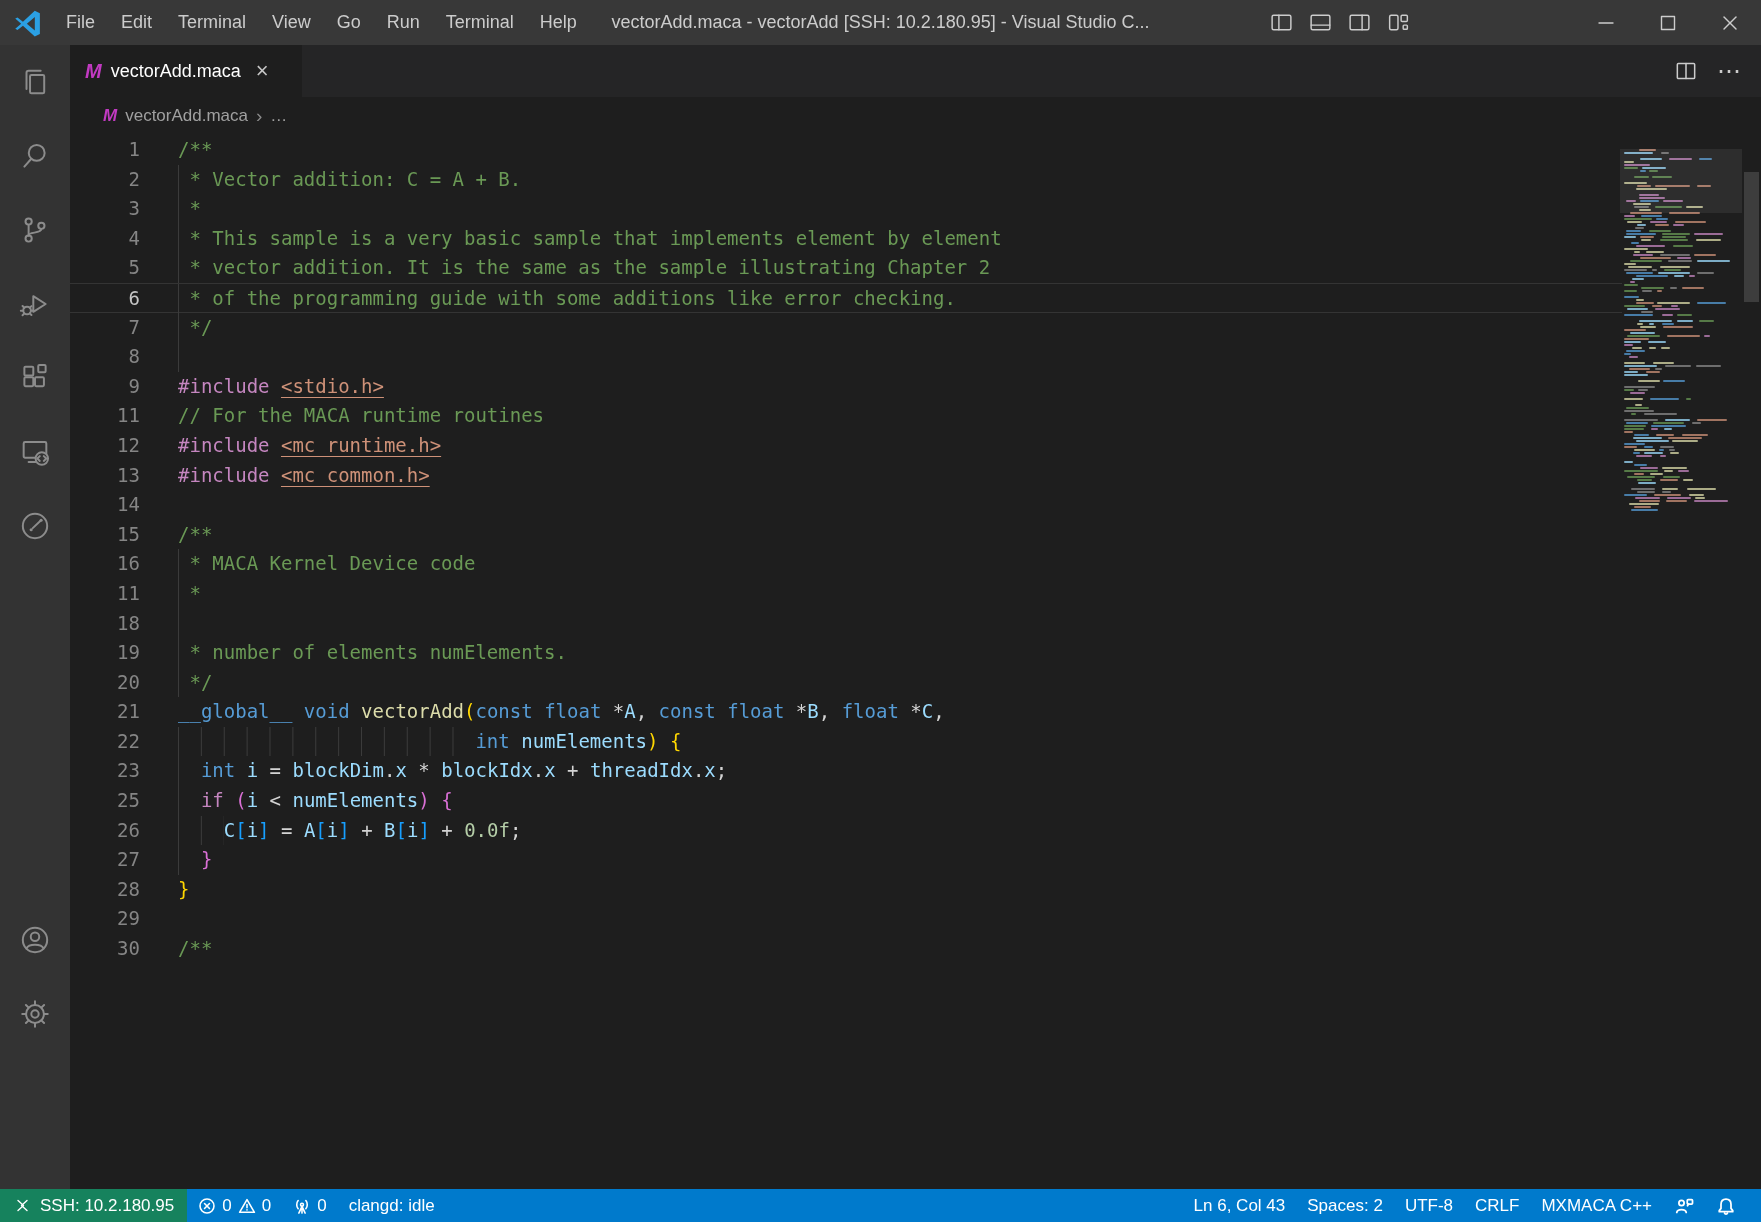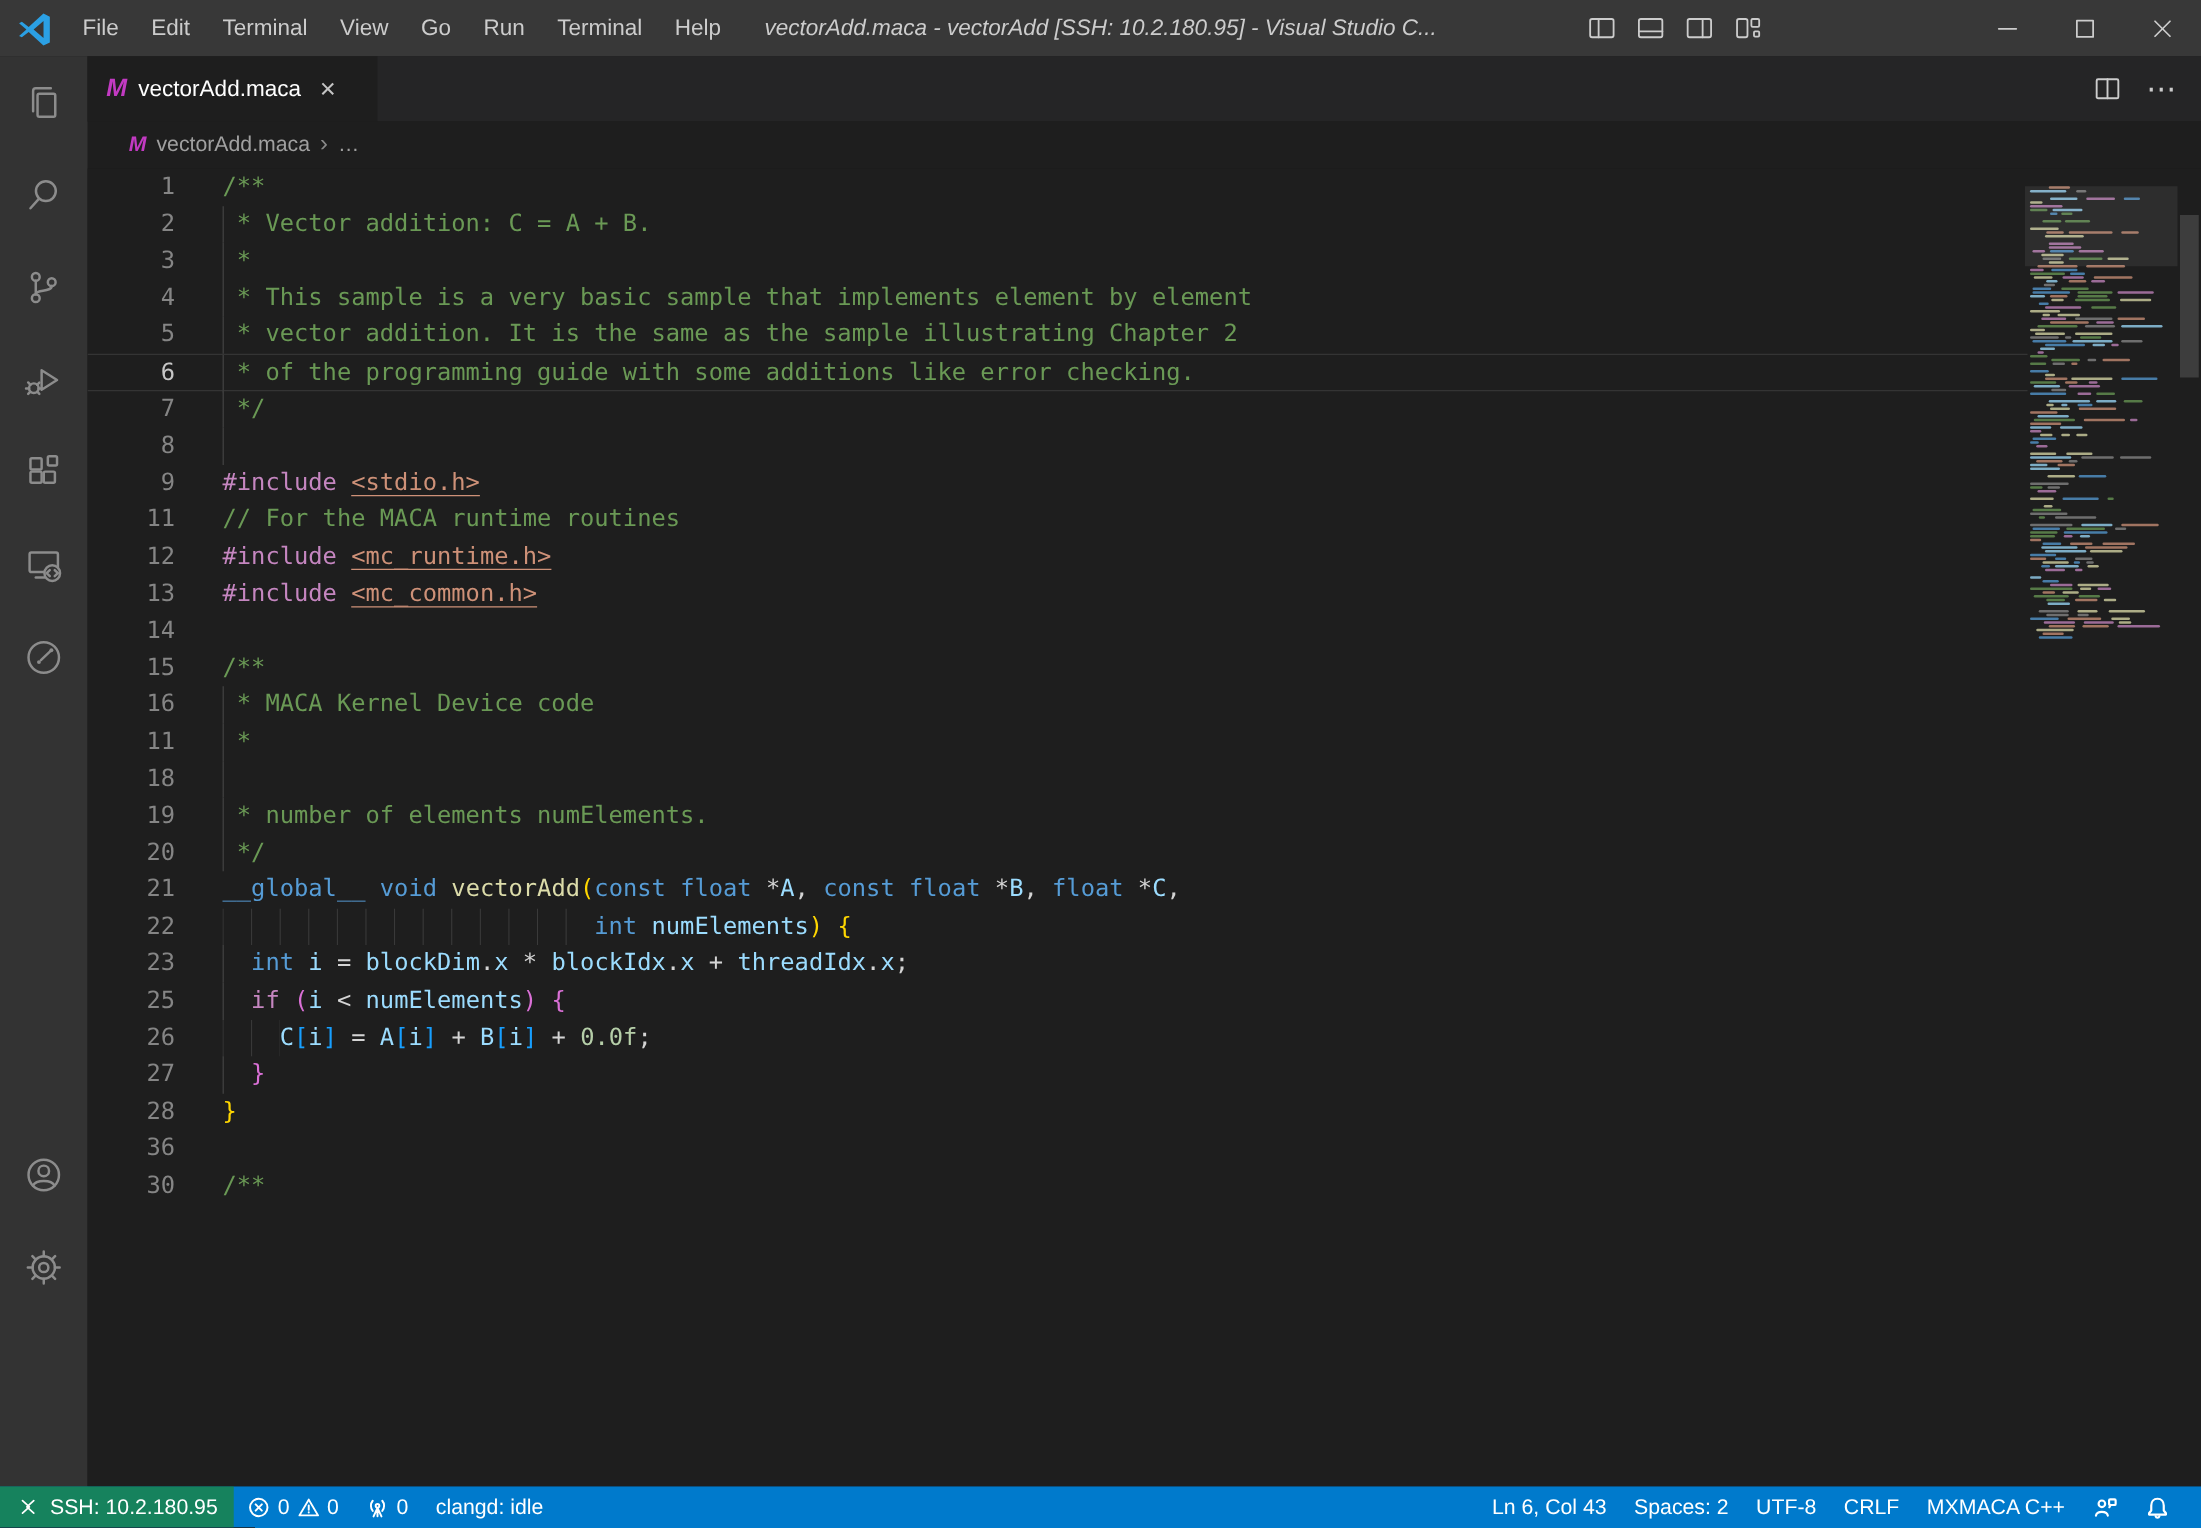--- a/index.html
+++ b/index.html
@@ -4,21 +4,21 @@
 <style>
   * { margin:0; padding:0; box-sizing:border-box; }
   html,body { width:1761px; height:1222px; overflow:hidden; background:#1E1E1E;
     font-family:"Liberation Sans", sans-serif; -webkit-font-smoothing:antialiased; }
 
   
   .titlebar { height:45px; background:#383838; display:flex; align-items:center; position:relative; color:#CCCCCC; }
   .vscode-logo { width:30px; height:30px; margin:0 10px 0 13px; flex:none; }
   .menus { display:flex; height:100%; }
   .menu-item { padding:0 13px; font-size:18px; line-height:45px; cursor:default; }
-  .win-title { position:absolute; left:50%; transform:translateX(-50%); font-size:18px; white-space:nowrap; color:#CCCCCC;font-style:italic; }
+  .win-title { position:absolute; left:50%; transform:translateX(-50%); font-size:18px; white-space:nowrap; color:#CCCCCC; }
   .title-actions { position:absolute; right:350px; display:flex; gap:14px; align-items:center; }
   .title-actions svg { display:block; }
   .win-controls { position:absolute; right:0; top:0; height:45px; display:flex; }
   .win-btn { width:62px; height:45px; display:flex; align-items:center; justify-content:center; }
 
   
   .main { display:flex; height:1144px; }
   .activitybar { width:70px; background:#333333; position:relative; flex:none; }
   .ab-item { width:70px; height:74px; display:flex; align-items:center; justify-content:center; color:#8C8C8C; }
   .ab-bottom { position:absolute; left:0; width:70px; }
@@ -354,21 +354,21 @@
             <span class="ln">27</span>
             <span class="lgap"></span>
             <span class="code"><span class="indent" style="width: 2ch;"></span><span class="tok b2">}</span></span>
           </div>
           <div class="row">
             <span class="ln">28</span>
             <span class="lgap"></span>
             <span class="code"><span class="tok b1">}</span></span>
           </div>
           <div class="row">
-            <span class="ln">36</span>
+            <span class="ln">29</span>
             <span class="lgap"></span>
             <span class="code"></span>
           </div>
           <div class="row">
             <span class="ln">30</span>
             <span class="lgap"></span>
             <span class="code"><span class="tok cm">/**</span></span>
           </div>
         </div>
       <div class="minimap">

